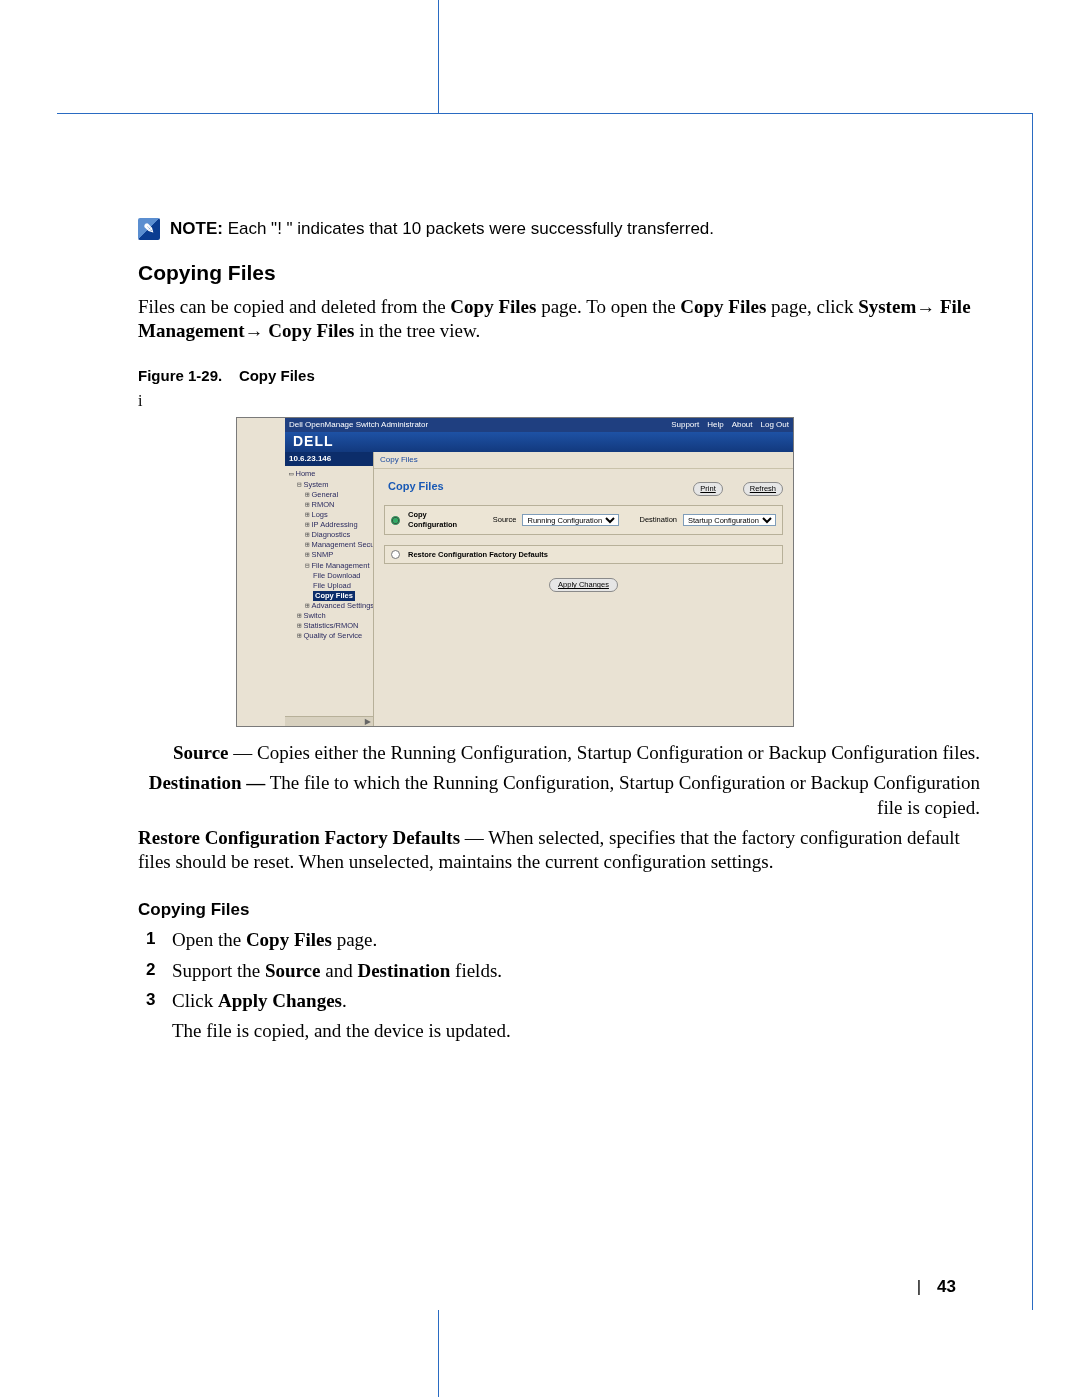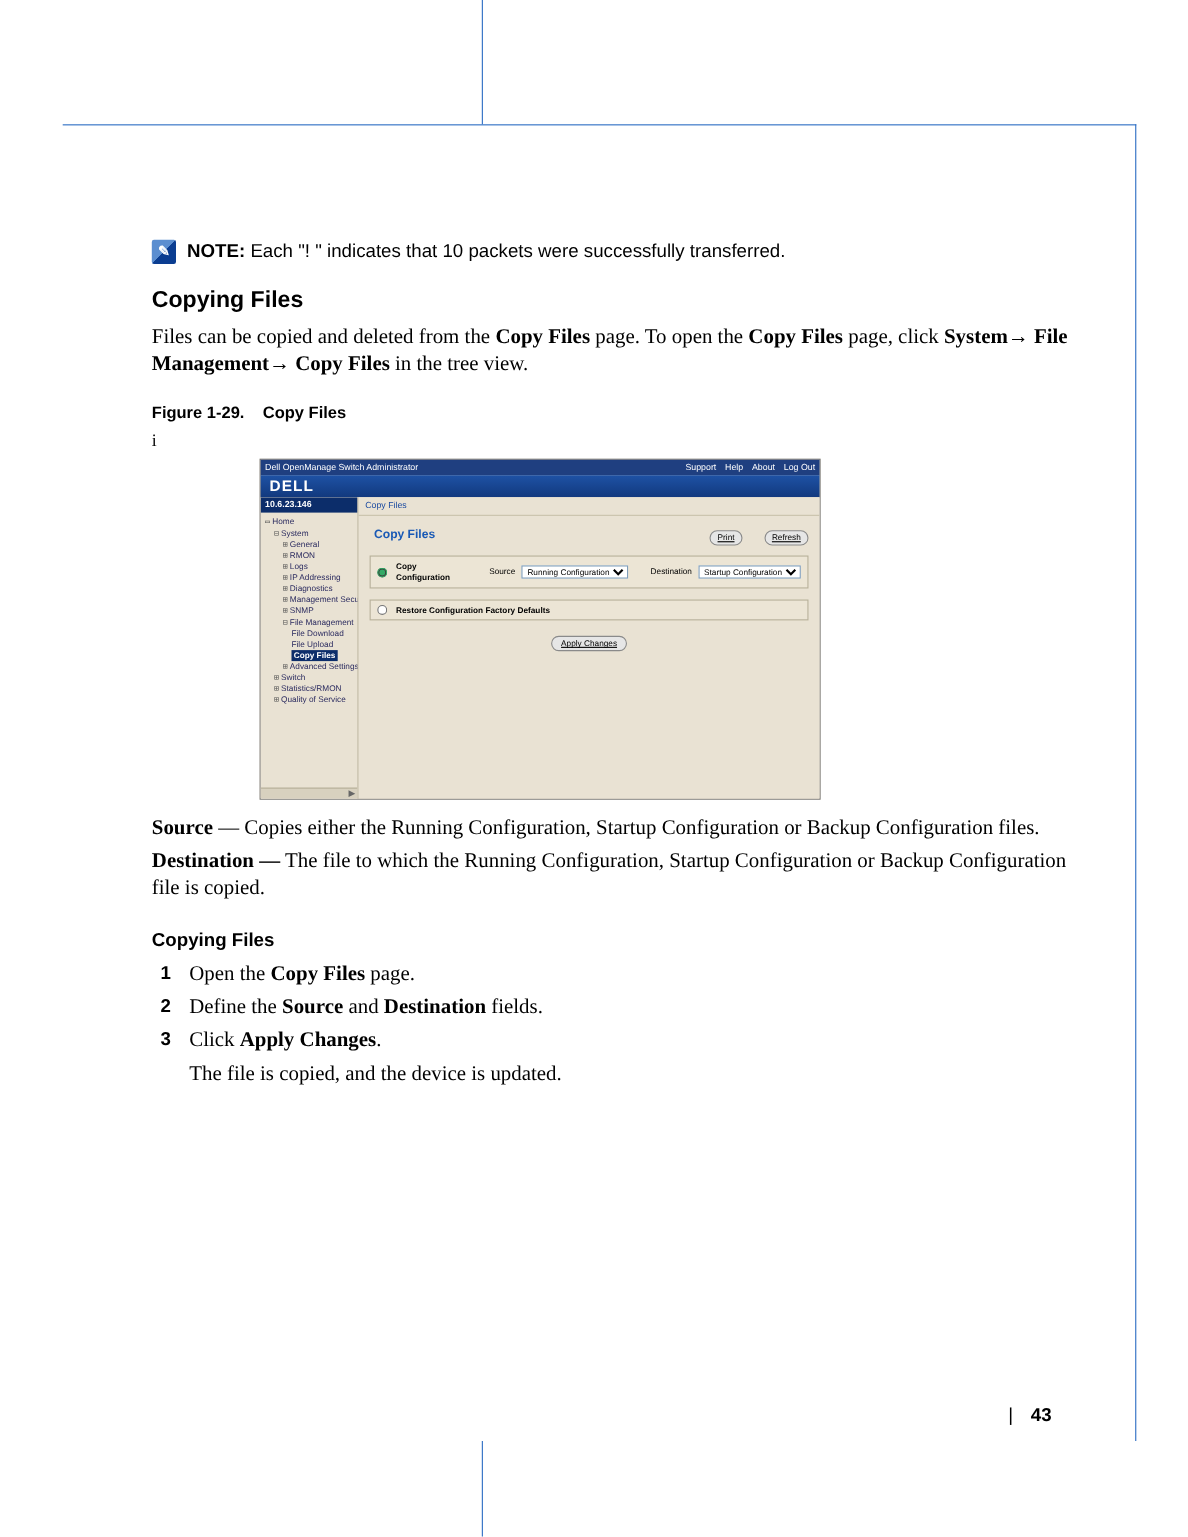--- a/index.html
+++ b/index.html
@@ -88,21 +88,21 @@
     font-weight: bold;
     font-size: 15px;
     margin: 22px 0 6px 0;
   }
   .fig-i {
     font-family: Georgia, serif;
     font-size: 16px;
     margin: 2px 0 4px 0;
   }
   p.body { margin: 6px 0; }
-  .indent { margin-left: 34px; }
+  .indent { margin-left: 34px; text-align: right; }
   .serif-bold { font-family: Georgia, serif; font-weight: bold; }
 
   ol.steps {
     list-style: none;
     padding: 0;
     margin: 4px 0 0 0;
     counter-reset: step;
   }
   ol.steps > li {
     counter-increment: step;
@@ -133,20 +133,21 @@
 
   
   .shot {
     width: 508px;
     margin: 6px 0 14px 98px;
     font-family: Verdana, Arial, sans-serif;
     font-size: 8px;
     border: 1px solid #7a7a7a;
     background: #e9e2d3;
     position: relative;
+    padding-left: 48px;
   }
   .shot .titlebar {
     display: flex;
     align-items: center;
     justify-content: space-between;
     background: #1f3f80;
     color: #fff;
     height: 14px;
     padding: 0 4px;
     font-size: 8px;
@@ -370,28 +371,31 @@
         </div>
       </div>
     </div>
 
     <p class="body indent">
       <span class="serif-bold">Source</span><span> — Copies either the Running Configuration, Startup Configuration or Backup Configuration files.</span>
     </p>
     <p class="body indent">
       <span class="serif-bold">Destination —</span><span> The file to which the Running Configuration, Startup Configuration or Backup Configuration file is copied.</span>
     </p>
+    <p class="body">
+      <span class="serif-bold">Restore Configuration Factory Defaults</span><span> — When selected, specifies that the factory configuration default files should be reset. When unselected, maintains the current configuration settings.</span>
+    </p>
 
     <h3 class="sub">Copying Files</h3>
     <ol class="steps">
       <li>
         <span>Open the </span><span class="serif-bold">Copy Files</span><span> page.</span>
       </li>
       <li>
-        <span>Define the </span><span class="serif-bold">Source</span><span> and </span><span class="serif-bold">Destination</span><span> fields.</span>
+        <span>Support the </span><span class="serif-bold">Source</span><span> and </span><span class="serif-bold">Destination</span><span> fields.</span>
       </li>
       <li>
         <span>Click </span><span class="serif-bold">Apply Changes</span><span>.</span>
       </li>
     </ol>
     <p class="step-followup">The file is copied, and the device is updated.</p>
 
   </div>
 
   <div class="page-number">

